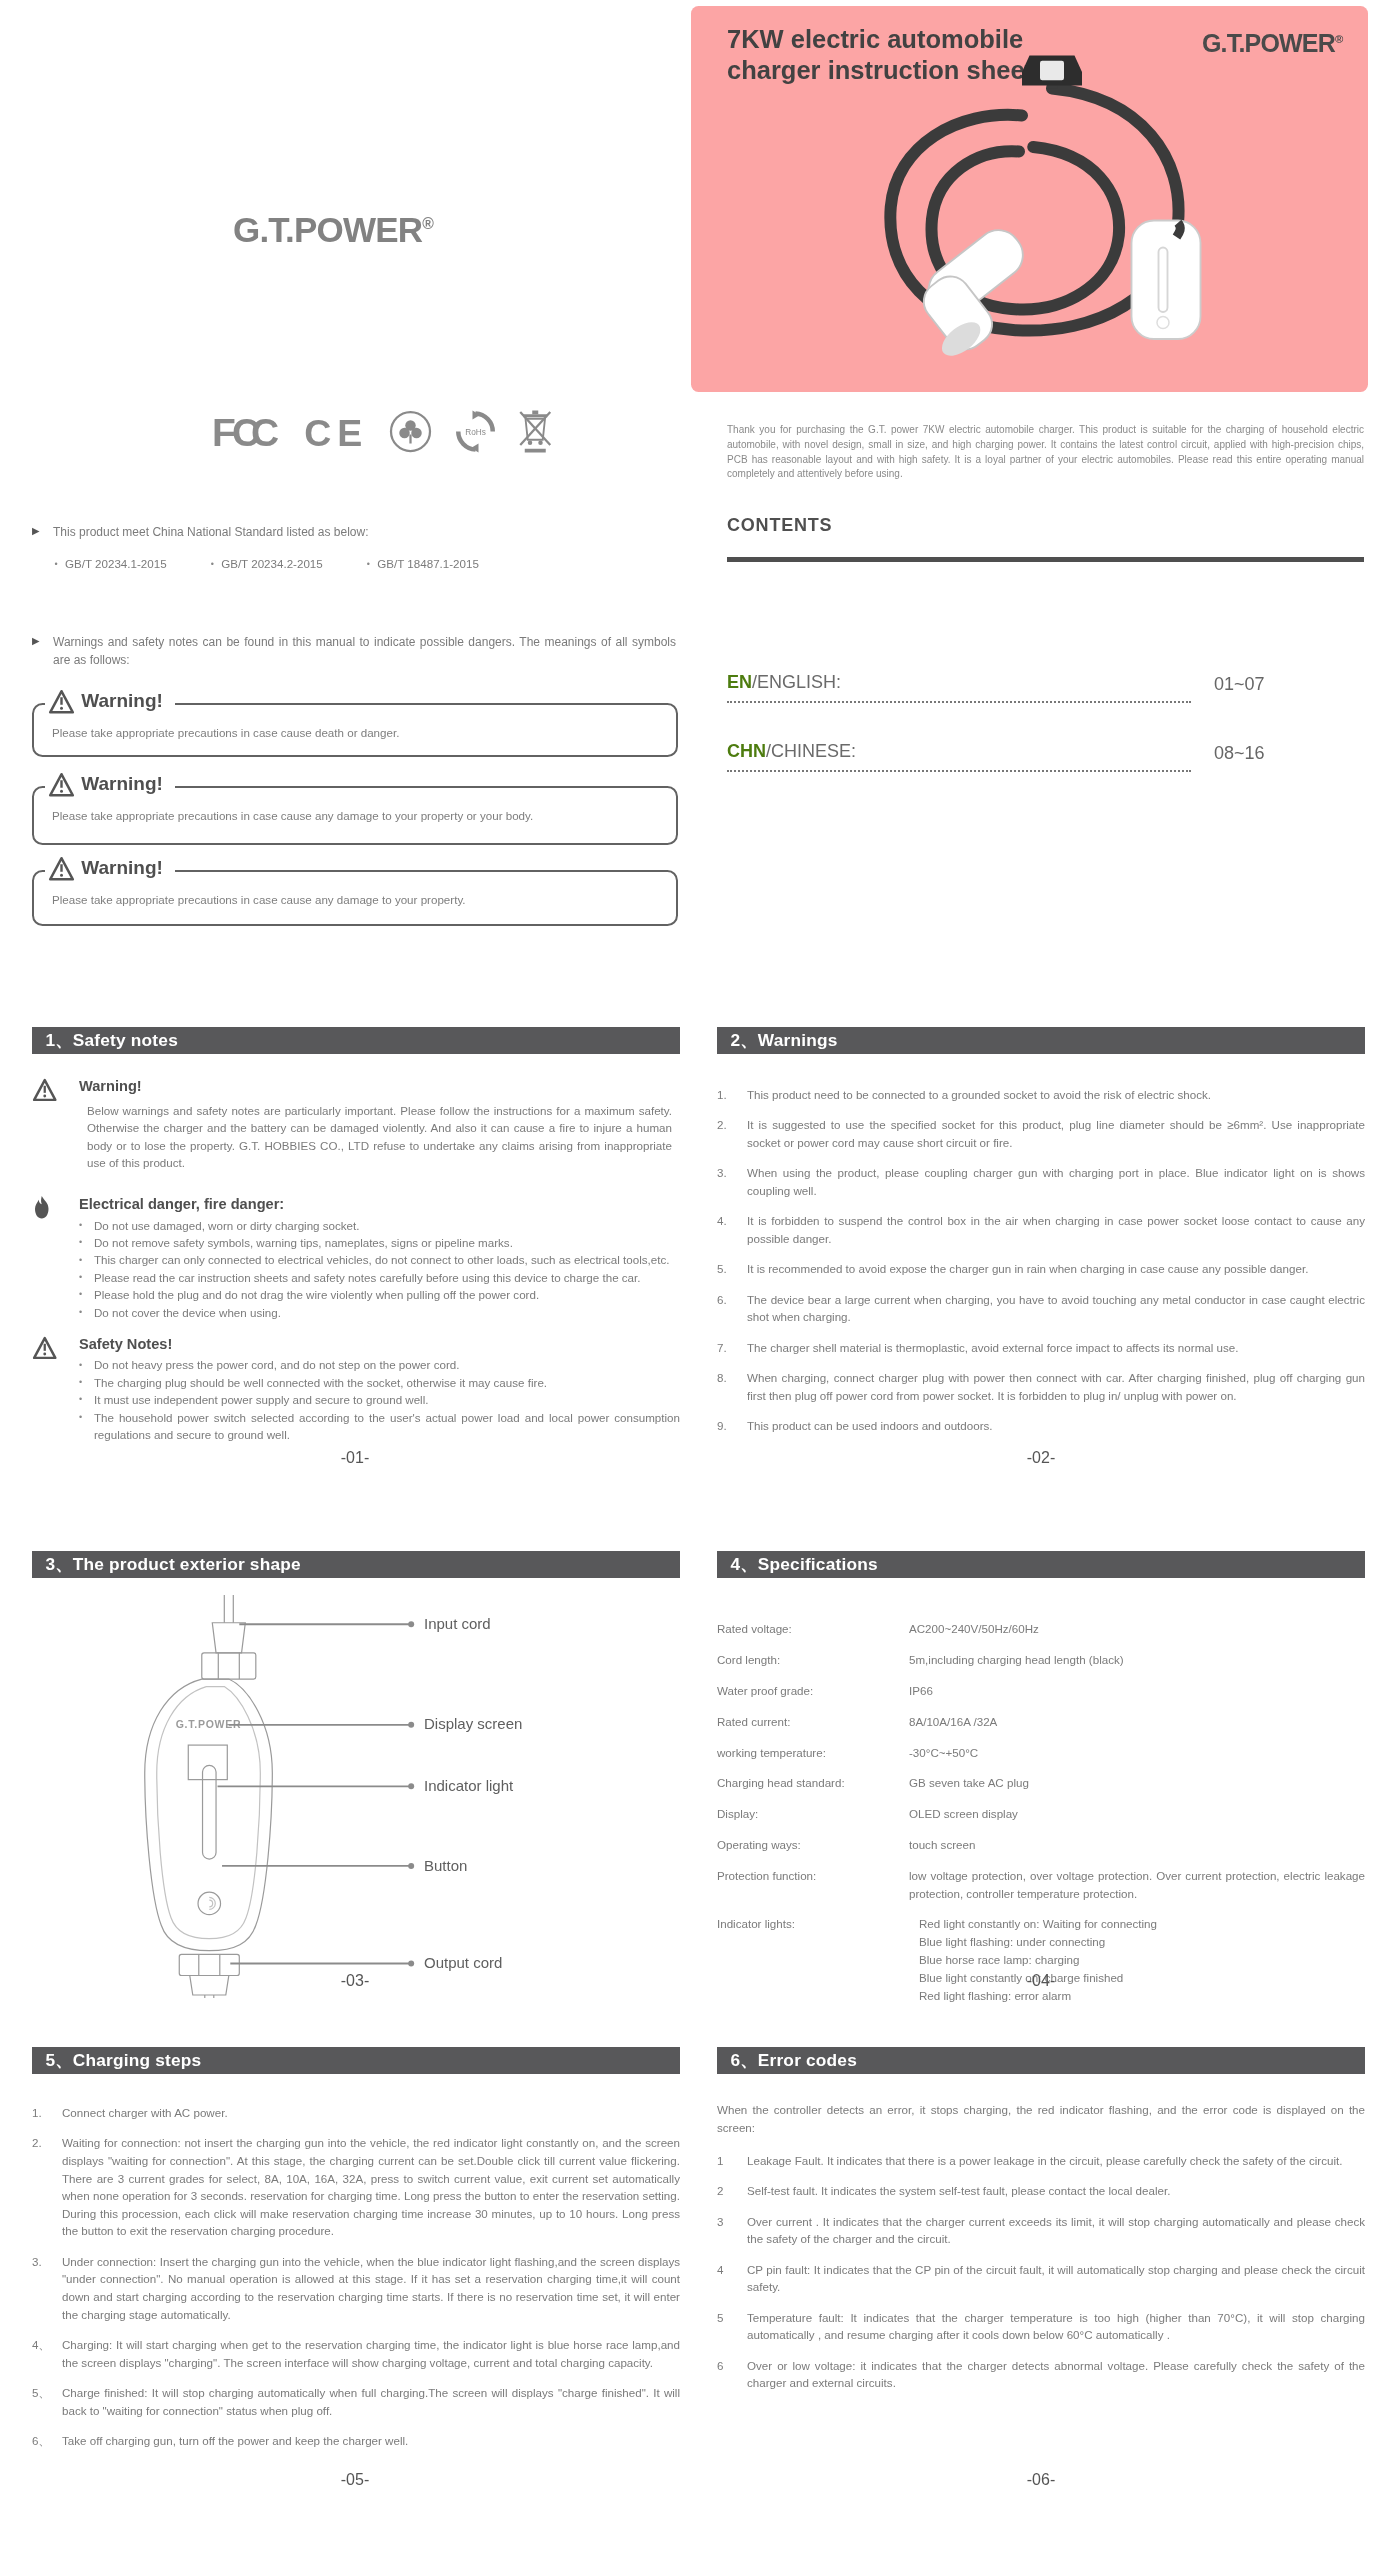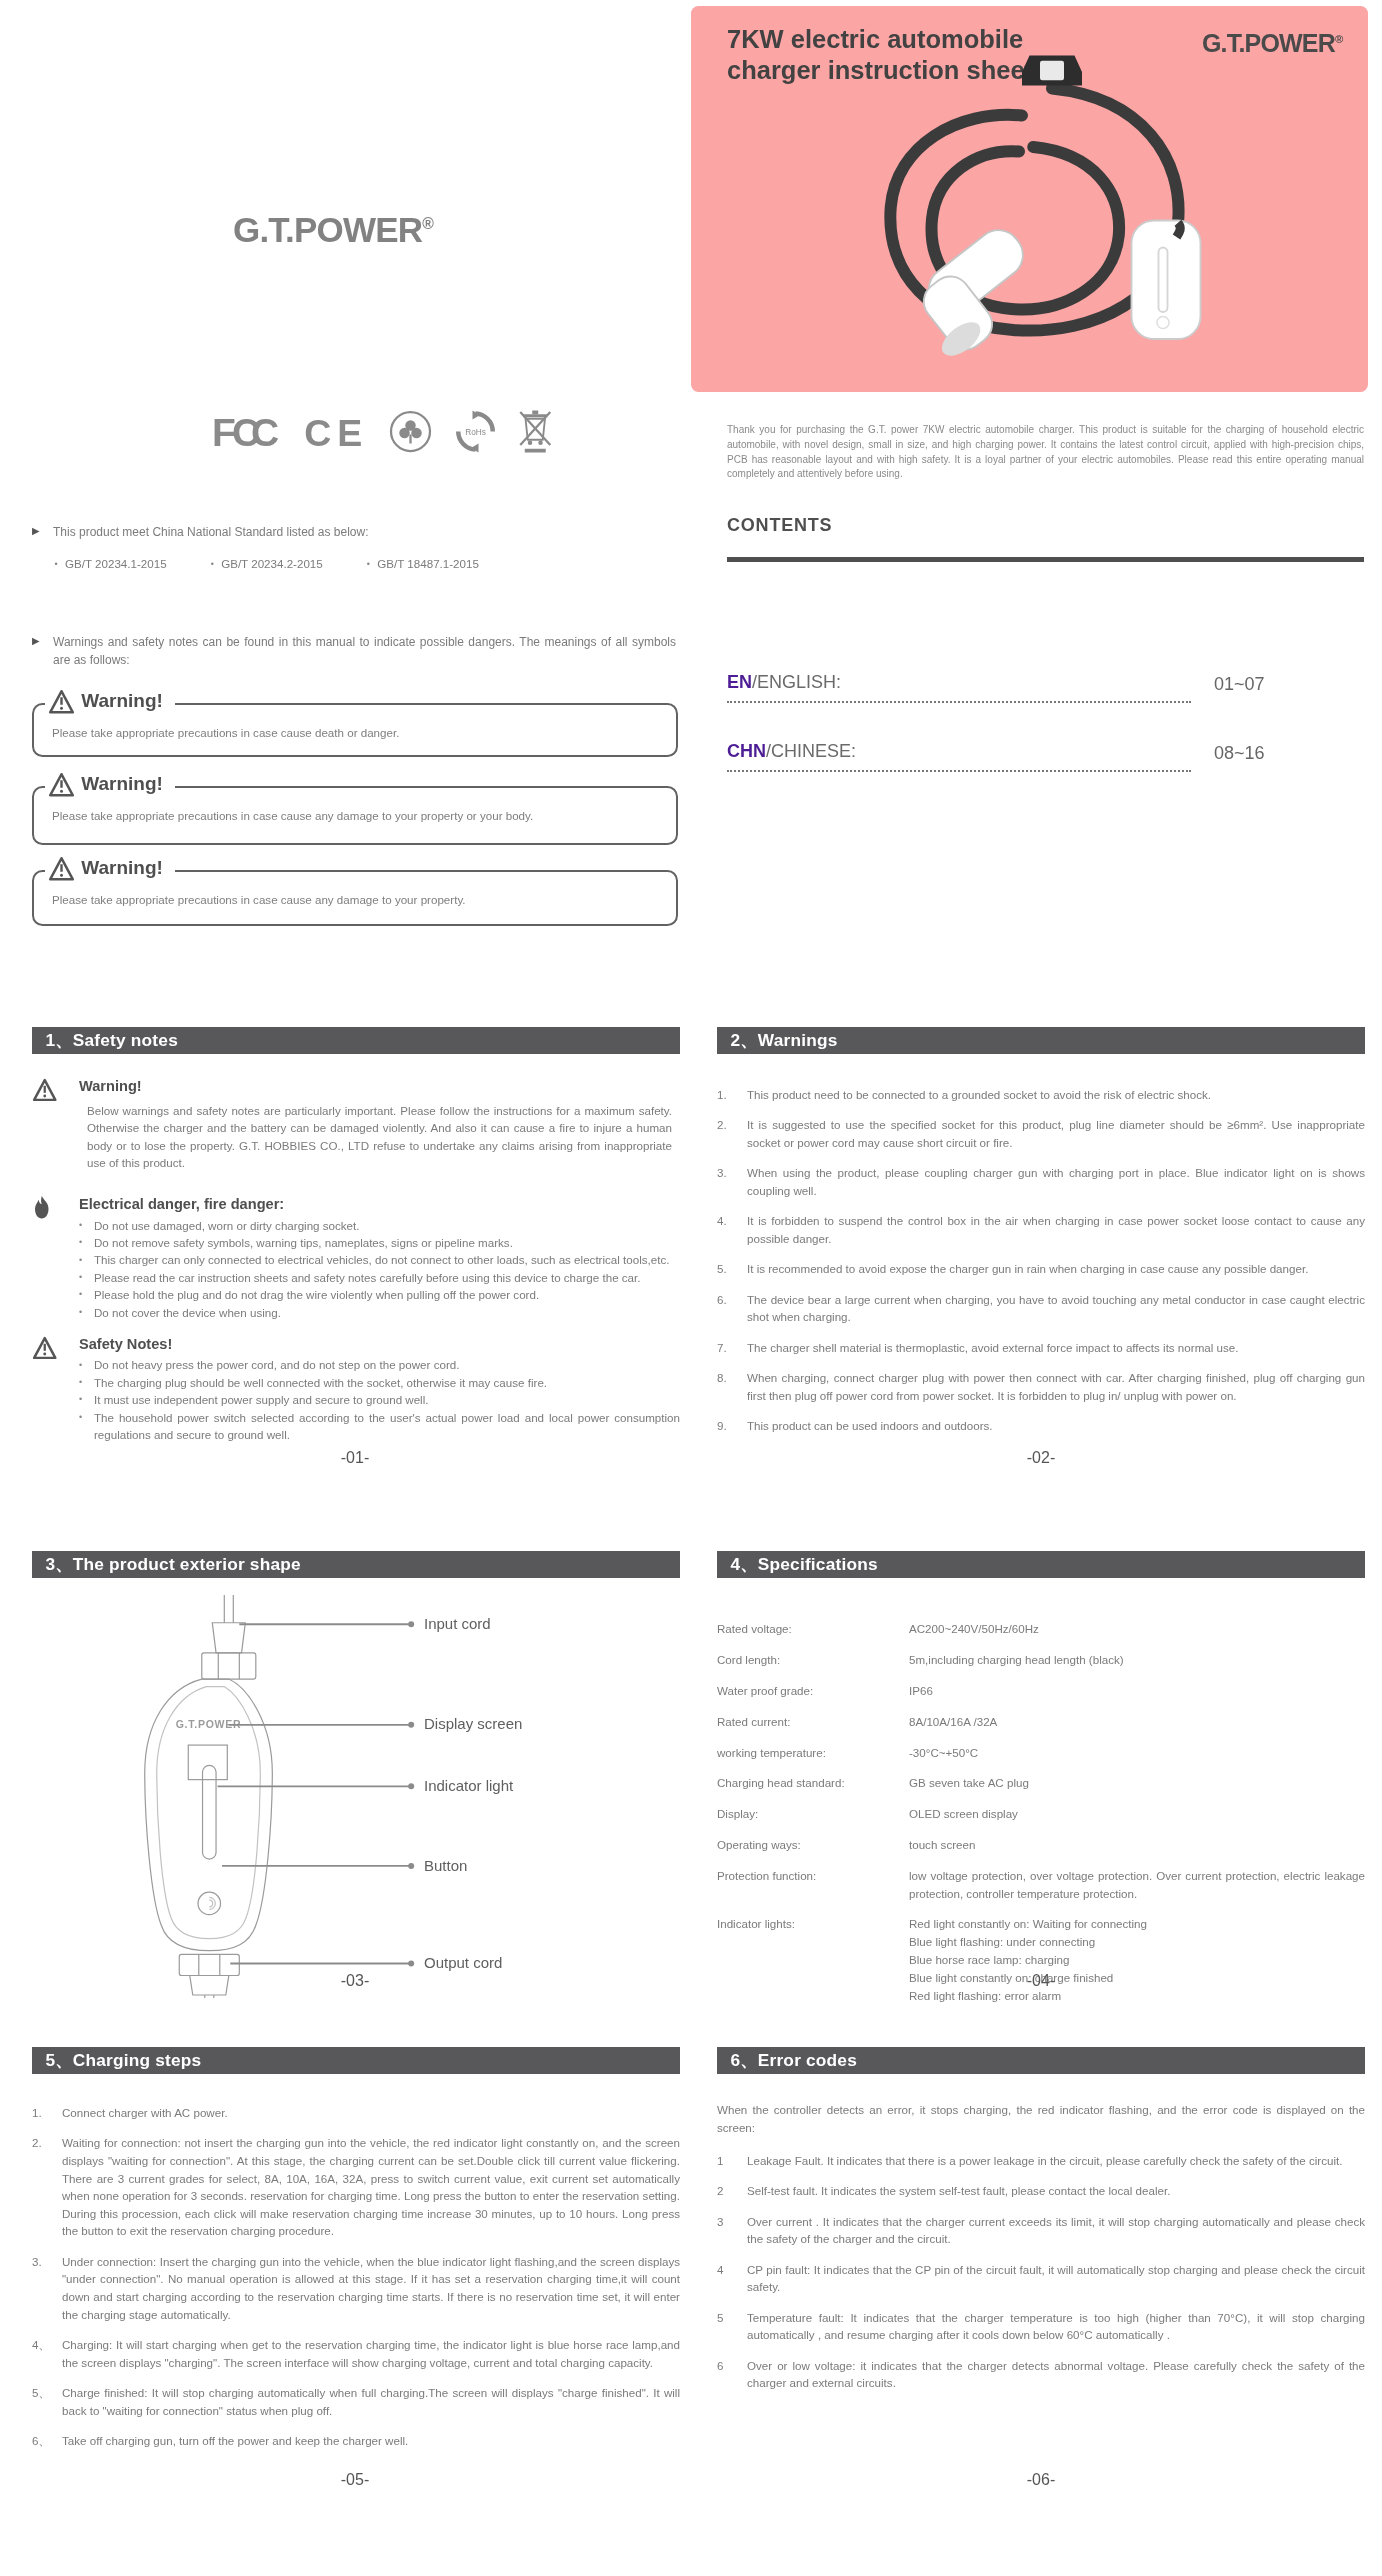--- a/index.html
+++ b/index.html
@@ -11,21 +11,21 @@
   .hero{left:691px;top:6px;width:677px;height:386px;background:#fca5a5;border-radius:7.5px;}
   .hero-title{left:36px;top:18px;font-size:25.5px;font-weight:bold;color:#424242;line-height:1.2;}
   .hero-brand{right:25.5px;top:22.5px;font-size:25px;font-weight:800;color:#4a4a4a;letter-spacing:-0.8px;}
   .hero-brand sup,.logo-left sup{font-size:.45em;vertical-align:super;}
   
   .thanks{left:727px;top:413px;width:637px;font-size:10px;line-height:1.48;color:#8a8a8a;}
   .toc-head{left:727px;top:515px;font-size:18px;font-weight:bold;color:#4f4f4f;letter-spacing:0.8px;}
   .toc-bar{left:727px;top:557px;width:637px;height:5.3px;background:#4f4f4f;}
   .toc-row{left:727px;width:637px;height:36px;}
   .toc-label{font-size:18px;color:#6a6a6a;}
-  .toc-label b{color:#4c1d95;margin-top:16px;}
+  .toc-label b{color:#4d7c0f;margin-top:16px;}
   .toc-dots{position:absolute;left:0;top:28.5px;width:464px;border-bottom:2.3px dotted #777;}
   .toc-num{position:absolute;left:487px;top:1.5px;font-size:18px;color:#666;}
   
   .logo-left{left:233px;top:210px;font-size:35px;font-weight:800;color:#828282;letter-spacing:-0.8px;}
   .marks{left:212px;top:409px;display:flex;align-items:center;gap:19.5px;}
   .ln{display:grid;grid-template-columns:21px 1fr;}
   .ln .mk{font-size:9.8px;color:#555;padding-top:2.3px;}
   .ln .tx{font-size:12px;line-height:1.5;color:#7b7b7b;}
   .stds{left:32px;top:523px;width:646px;}
   .std-row{left:32px;top:557px;width:646px;display:flex;gap:44px;padding-left:22.5px;}
@@ -46,21 +46,21 @@
   .s1block .icn{padding-top:1.5px;}
   .s1block .h{font-size:14.6px;font-weight:bold;color:#4f4f4f;margin:1.5px 0 4.5px;}
   .s1block p{margin:8px;font-size:11.6px;line-height:1.5;}
   .bl{display:grid;grid-template-columns:15px 1fr;font-size:11.6px;line-height:1.5;}
   .bl .mk{font-size:9px;padding-top:2.3px;color:#888;}
   .it{display:grid;grid-template-columns:30px 1fr;font-size:11.6px;line-height:1.52;margin-bottom:12.8px;}
   .it .mk{color:#7b7b7b;}
   .it .tx{text-align:justify;}
   .spec{display:grid;grid-template-columns:192px 1fr;font-size:11.6px;line-height:1.5;margin-bottom:13.5px;}
   .spec .k{color:#7b7b7b;}
-  .spec .v div{line-height:1.55;}
+  .spec .v div{line-height:1.55;margin-left:10px;}
   .pg{font-size:16px;color:#555;transform:translateX(-50%);}
   .dlabel{font-size:15px;color:#5f5f5f;}
   svg text{font-family:"Liberation Sans",sans-serif;}
 </style>
 </head>
 <body>
 
 <div class="abs hero">
   <div class="abs hero-title">
     <div>7KW electric automobile</div>

